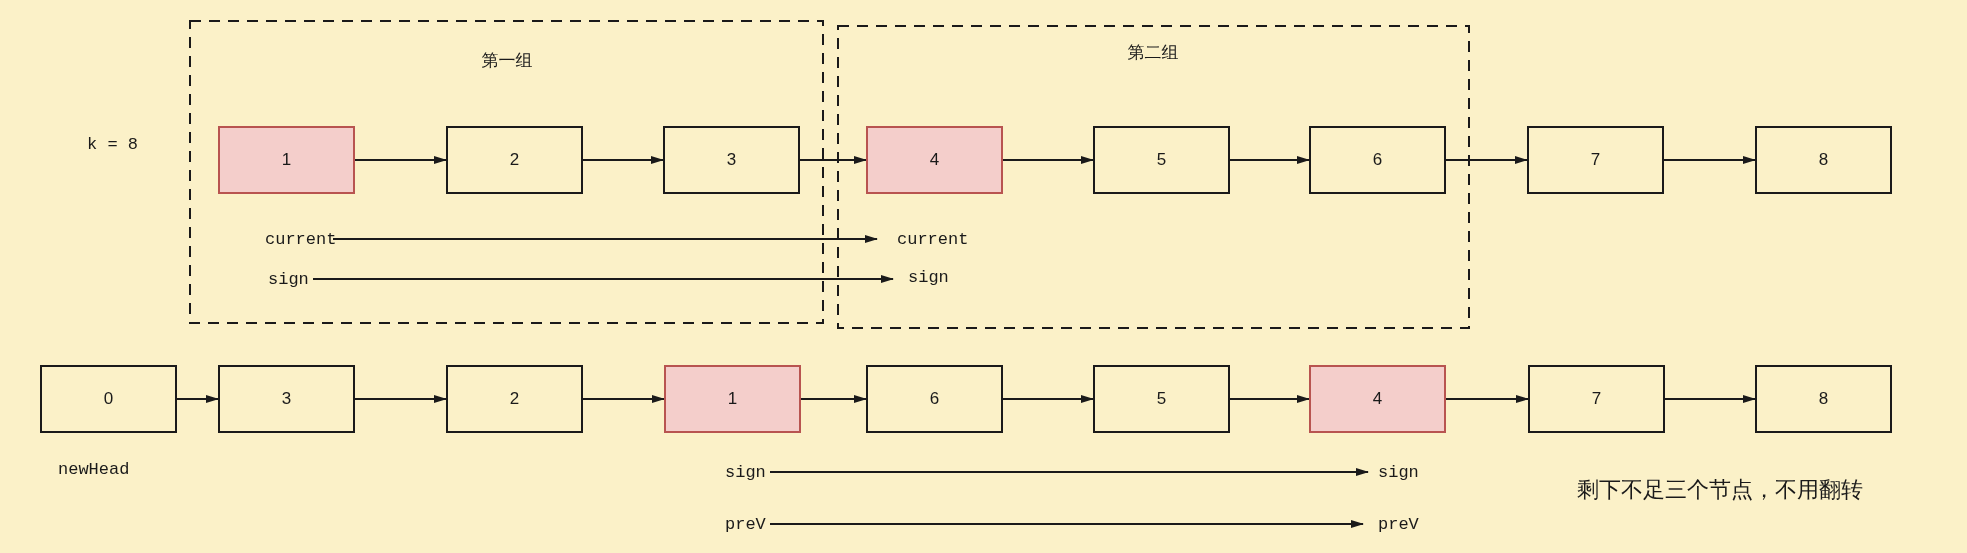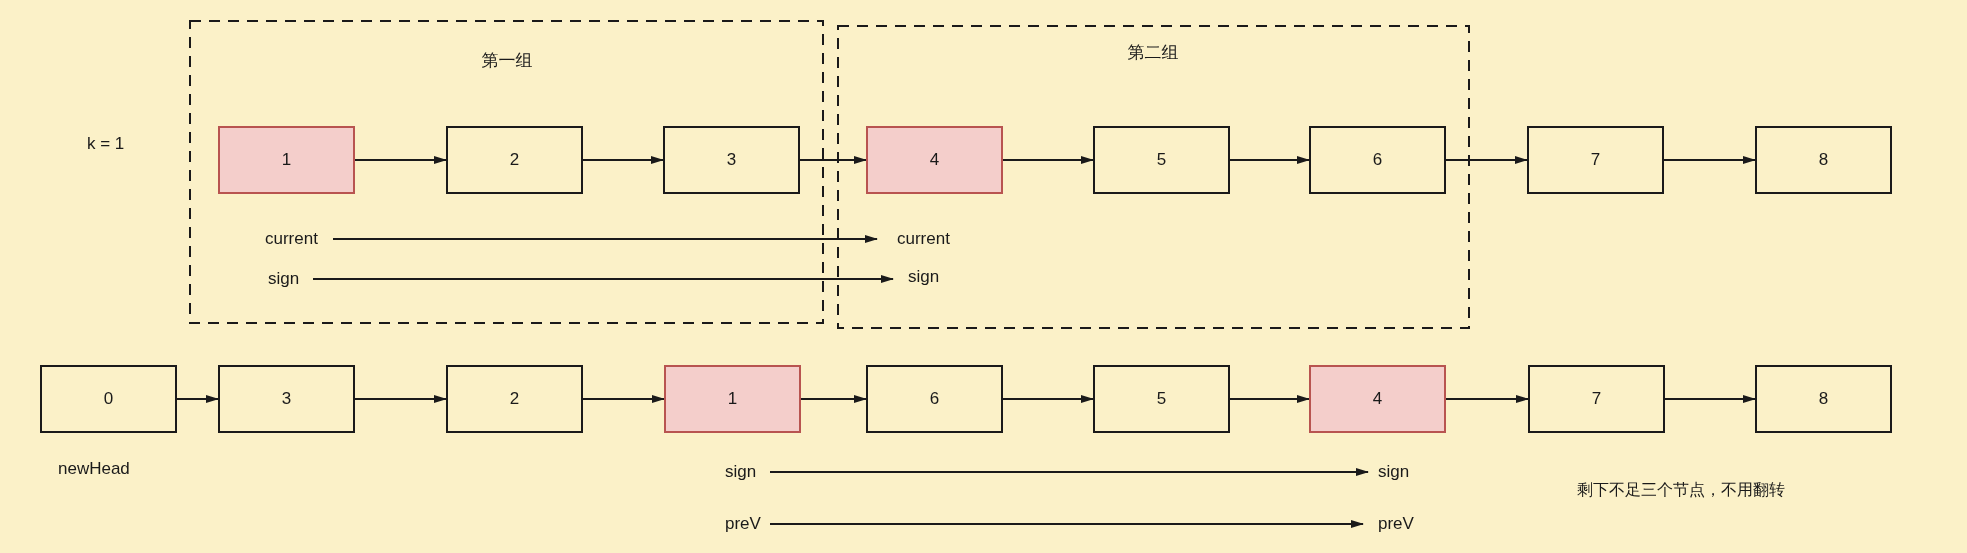--- a/index.html
+++ b/index.html
@@ -23,23 +23,24 @@
   }
   .node.hl{
     border:2px solid var(--highlight_border,#B85450);
     background:var(--highlight_fill,#F4CECB);
   }
   .lbl{
     position:absolute;
     font-size:17px;
     white-space:nowrap;
     transform:translateY(-50%);
+    font-family:Liberation Mono, monospace;
   }
   .lbl.centered{transform:translate(-50%,-50%);}
-  .note{font-size:16px;}
+  .note{font-size:22px;}
 </style>
 </head>
 <body>
 
 <div id="canvas">
 
   <svg id="overlay" width="1967" height="553" viewBox="0 0 1967 553">
     <defs>
       <marker id="ah" markerUnits="userSpaceOnUse" markerWidth="14" markerHeight="10" refX="12" refY="4" orient="auto">
         <path d="M0,0 L13,4 L0,8 Z" fill="#1A1A1A"></path>
@@ -66,21 +67,21 @@
     <line x1="801" y1="399" x2="866" y2="399" stroke="#1A1A1A" stroke-width="2" marker-end="url(#ah)"></line>
     <line x1="1003" y1="399" x2="1093" y2="399" stroke="#1A1A1A" stroke-width="2" marker-end="url(#ah)"></line>
     <line x1="1230" y1="399" x2="1309" y2="399" stroke="#1A1A1A" stroke-width="2" marker-end="url(#ah)"></line>
     <line x1="1446" y1="399" x2="1528" y2="399" stroke="#1A1A1A" stroke-width="2" marker-end="url(#ah)"></line>
     <line x1="1665" y1="399" x2="1755" y2="399" stroke="#1A1A1A" stroke-width="2" marker-end="url(#ah)"></line>
 
     <line x1="770" y1="472" x2="1368" y2="472" stroke="#1A1A1A" stroke-width="2" marker-end="url(#ah)"></line>
     <line x1="770" y1="524" x2="1363" y2="524" stroke="#1A1A1A" stroke-width="2" marker-end="url(#ah)"></line>
   </svg>
 
-  <div class="lbl" style="left:87px;top:144px">k = 1</div>
+  <div class="lbl" style="left:87px;top:144px">k = 8</div>
   <div class="lbl centered" style="left:507px;top:60px">第一组</div>
   <div class="lbl centered" style="left:1153px;top:52px">第二组</div>
 
   <div class="node hl" style="left:218px;top:126px">1</div>
   <div class="node" style="left:446px;top:126px">2</div>
   <div class="node" style="left:663px;top:126px">3</div>
   <div class="node hl" style="left:866px;top:126px">4</div>
   <div class="node" style="left:1093px;top:126px">5</div>
   <div class="node" style="left:1309px;top:126px">6</div>
   <div class="node" style="left:1527px;top:126px">7</div>

